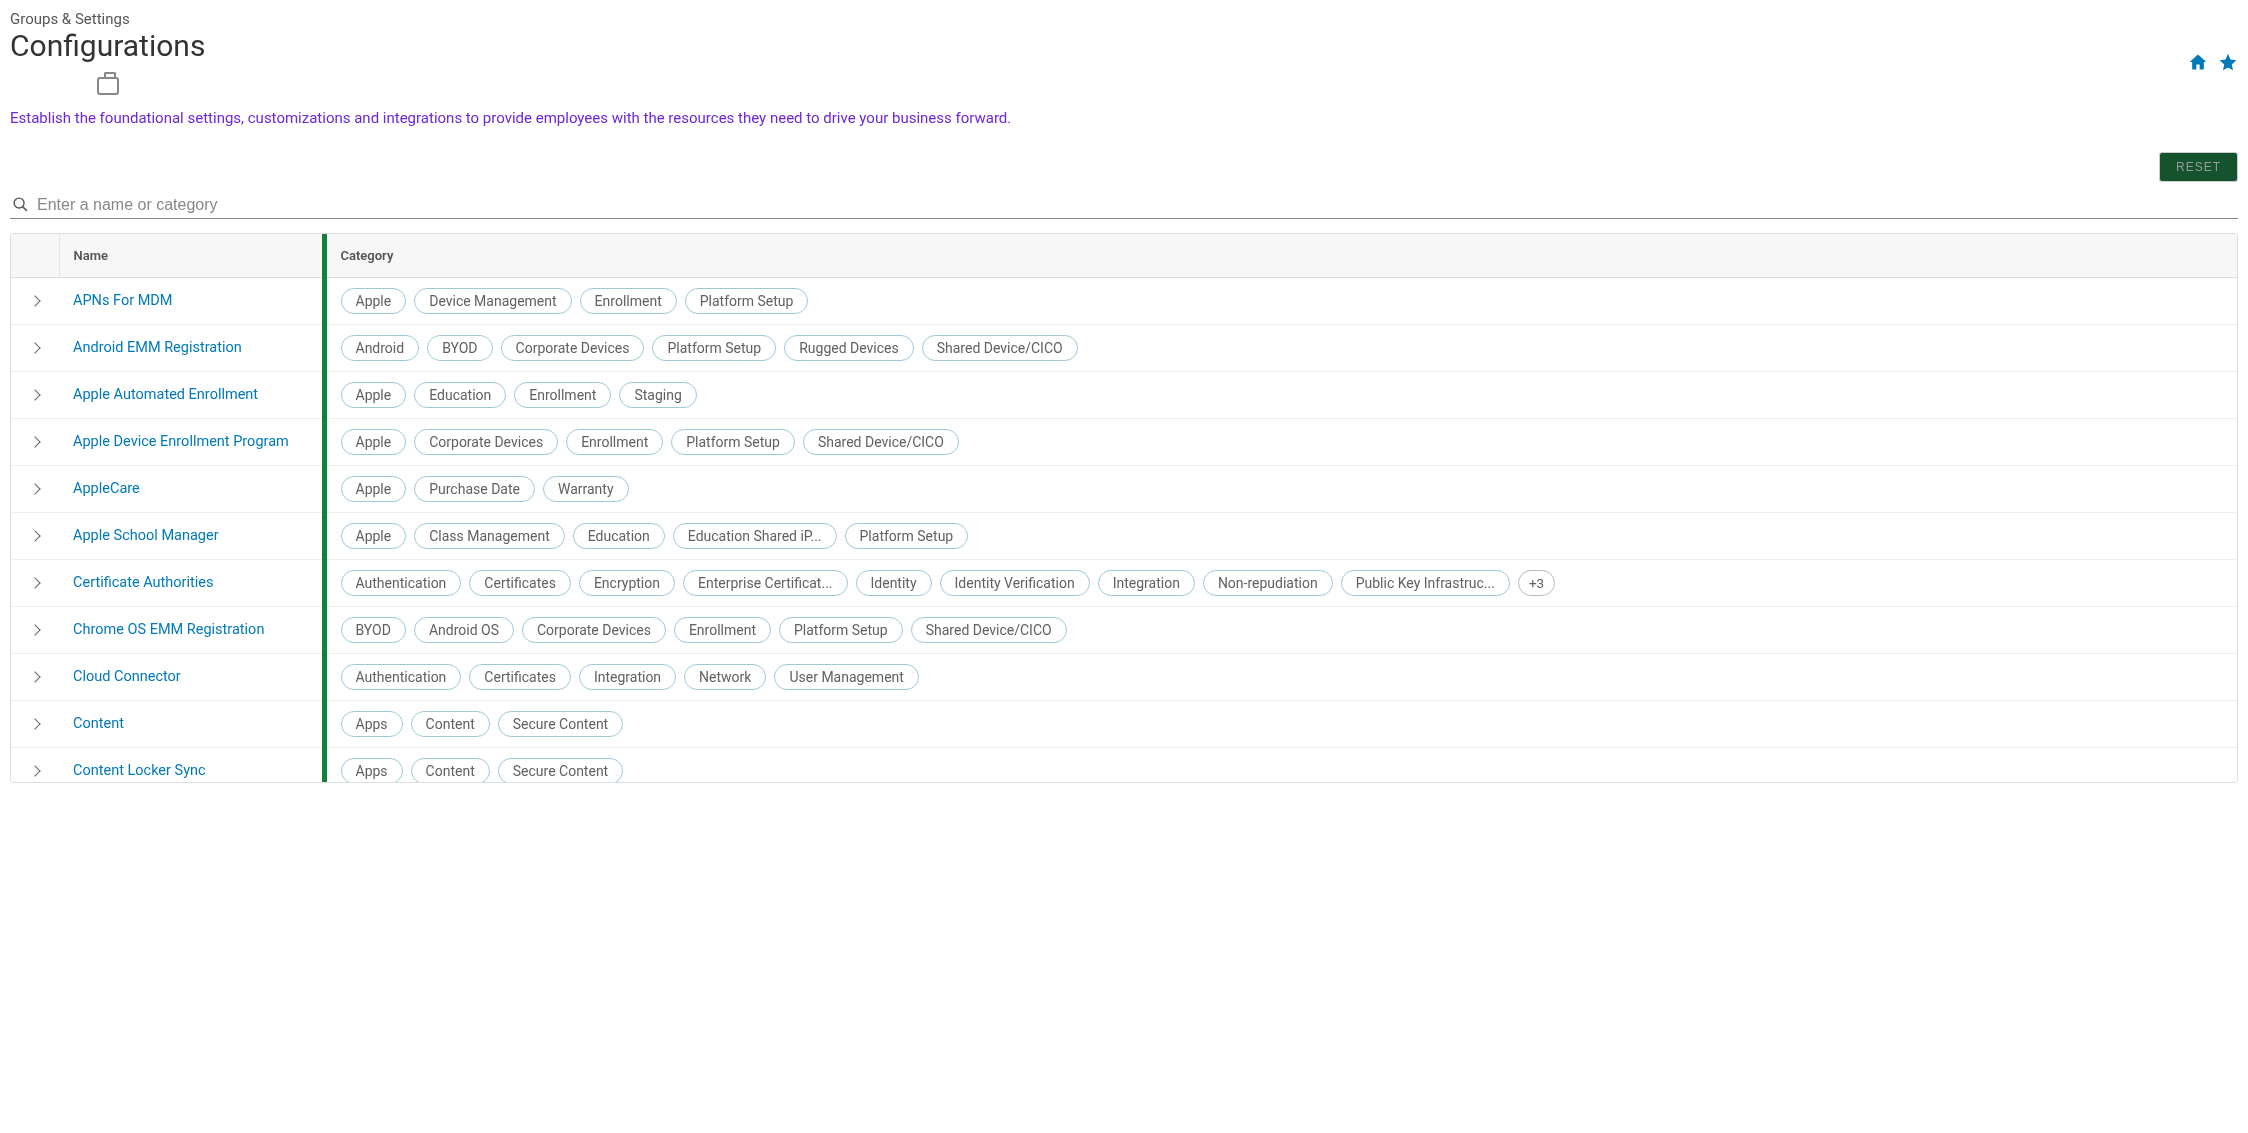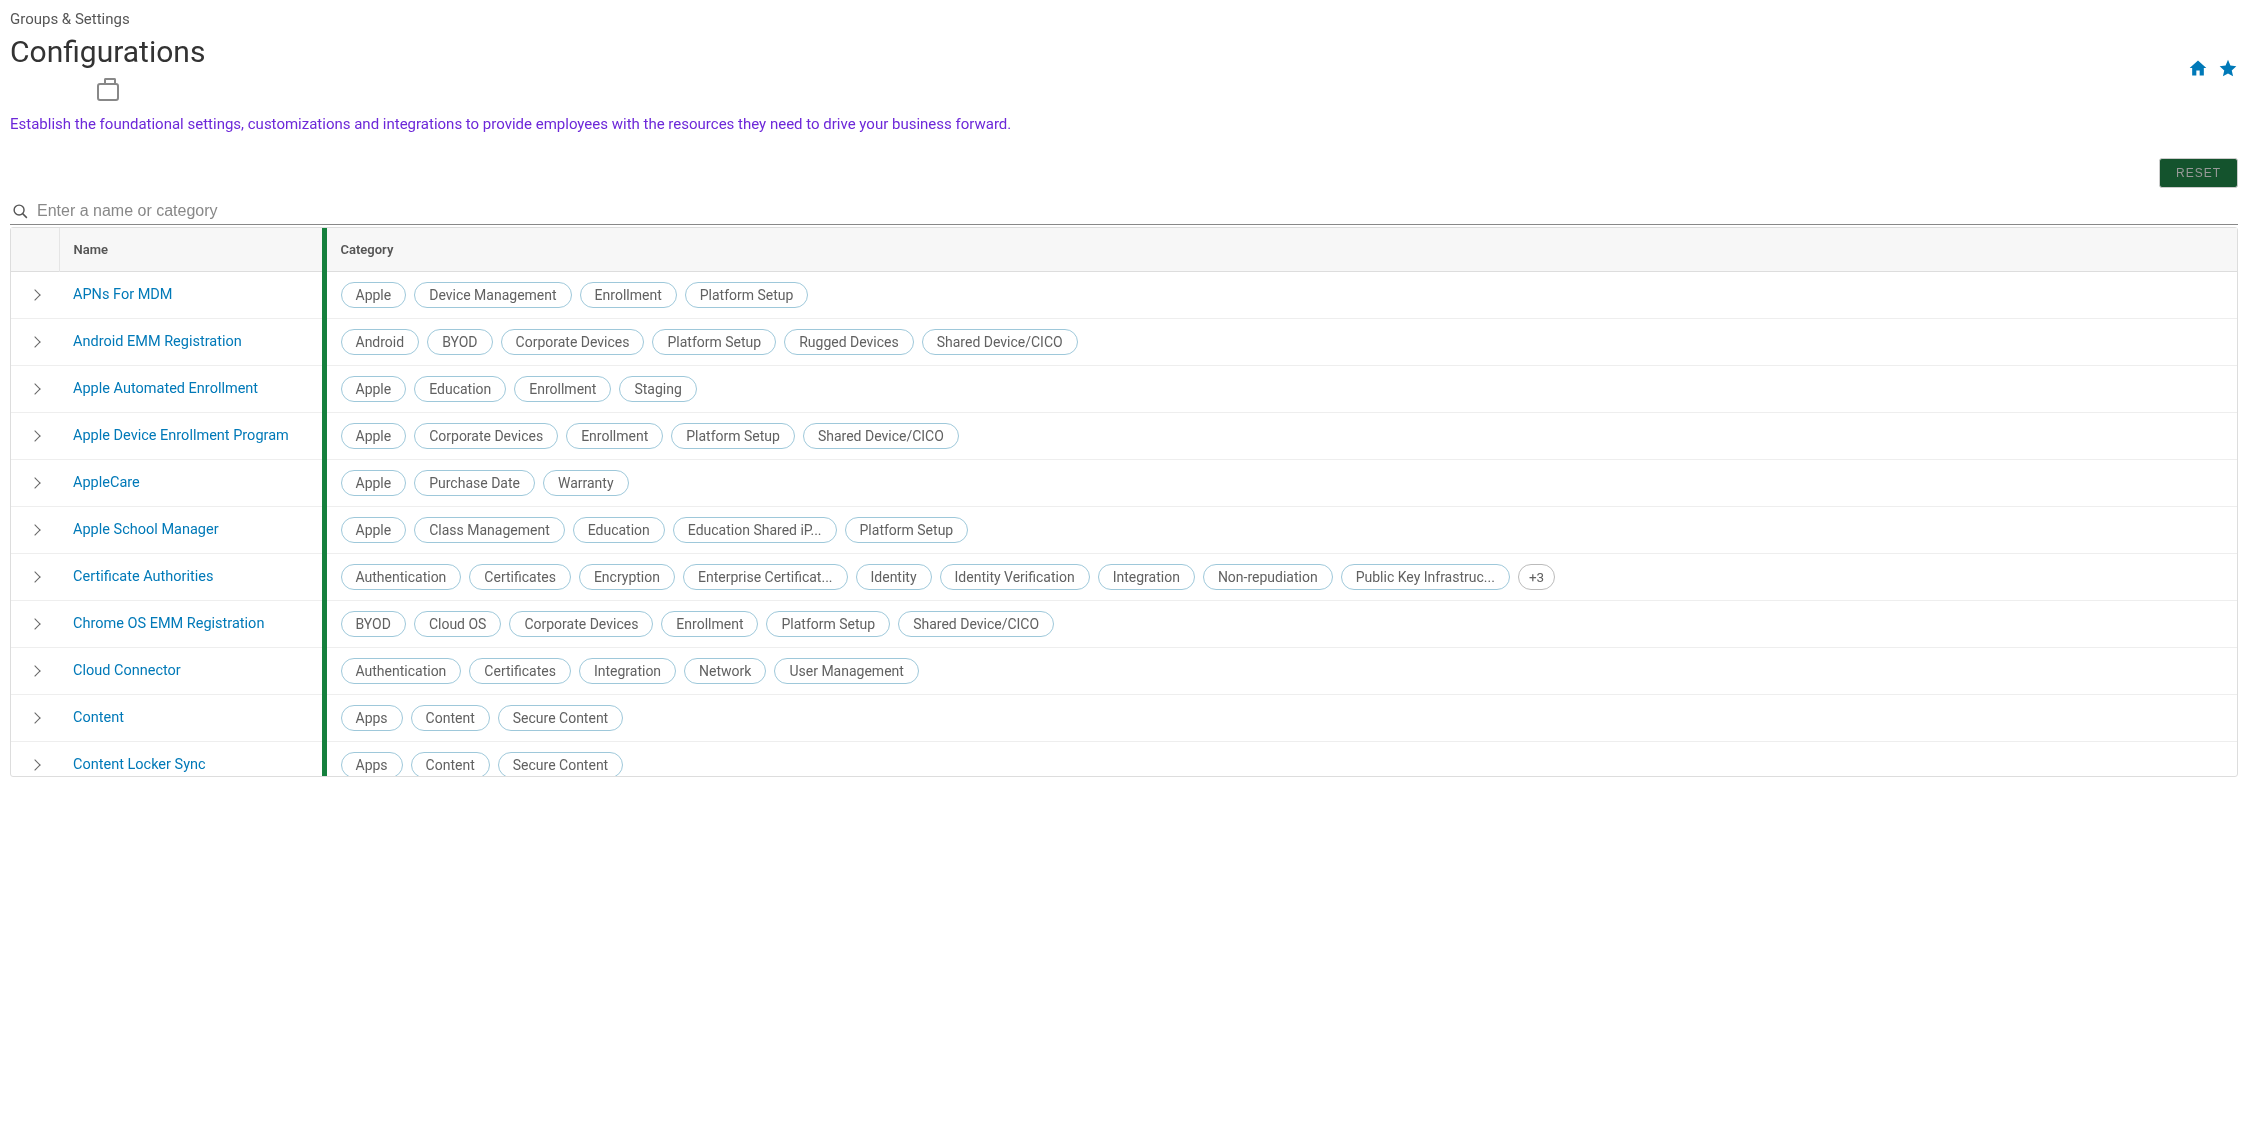--- a/index.html
+++ b/index.html
@@ -12,21 +12,20 @@
     background: #fff;
     color: #333;
     font-size: 14px;
   }
   .page {
     padding: 10px 10px 0 10px;
   }
   .breadcrumb {
     font-size: 15px;
     color: #565656;
-    margin-bottom: 6px;
     padding-left: 0;
   }
   .title-row {
     display: flex;
     align-items: center;
     justify-content: space-between;
     margin-bottom: 12px;
   }
   .title-left {
     display: flex;
@@ -85,24 +84,24 @@
     border: 1px solid #ccc;
     color: #999;
     font-size: 12px;
     letter-spacing: 1px;
     padding: 7px 16px;
     border-radius: 3px;
     cursor: pointer;
   }
   .search-wrap {
     display: flex;
-    align-items: flex-end;
+    align-items: flex-start;
     border-bottom: 1.5px solid #888;
     padding: 4px 0;
-    margin-bottom: 2px;
+    margin-bottom: 14px;
   }
   .search-icon {
     color: #555;
     margin-right: 8px;
     margin-left: 2px;
     display: flex;
   }
   .search-input {
     border: none;
     outline: none;
@@ -368,21 +367,21 @@
                   <span class="tag-more">+3</span>
                 </div>
               </td>
             </tr>
             <tr class="table-row">
               <td class="expand-cell"><span class="chevron"></span></td>
               <td class="col-name" style="padding-left: 14px;"><a class="name-link">Chrome OS EMM Registration</a></td>
               <td class="col-cat" style="padding-left: 14px;">
                 <div class="tags">
                   <span class="tag">BYOD</span>
-                  <span class="tag">Cloud OS</span>
+                  <span class="tag">Android OS</span>
                   <span class="tag">Corporate Devices</span>
                   <span class="tag">Enrollment</span>
                   <span class="tag">Platform Setup</span>
                   <span class="tag">Shared Device/CICO</span>
                 </div>
               </td>
             </tr>
             <tr class="table-row">
               <td class="expand-cell"><span class="chevron"></span></td>
               <td class="col-name" style="padding-left: 14px;"><a class="name-link">Cloud Connector</a></td>

